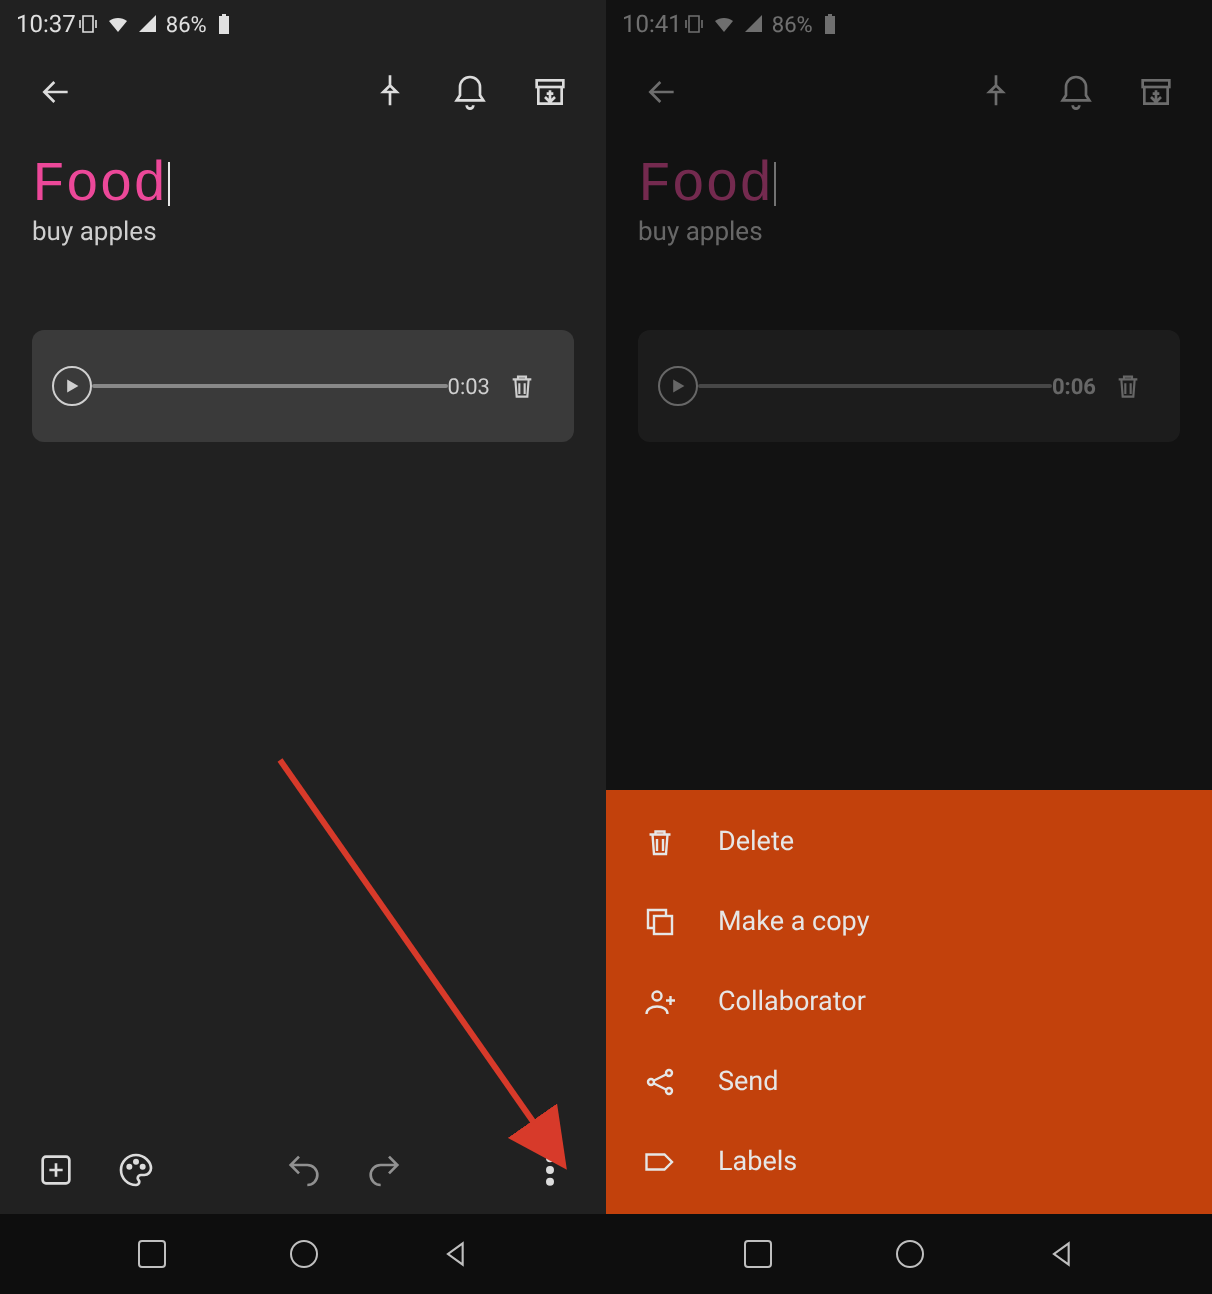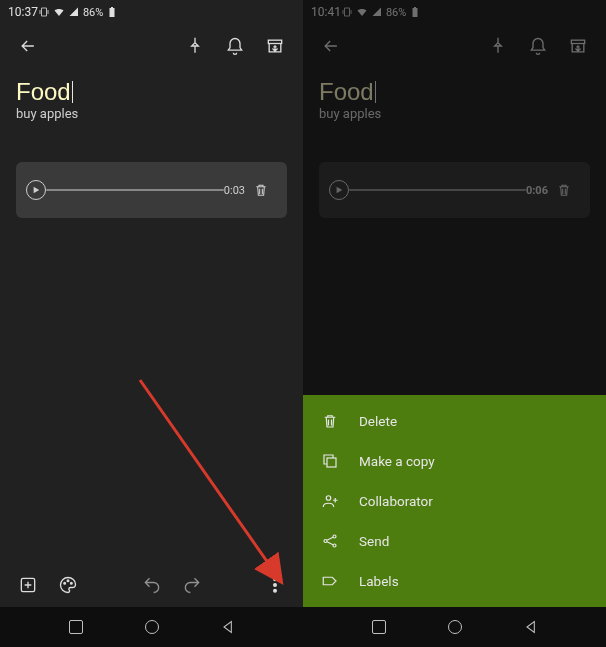--- a/index.html
+++ b/index.html
@@ -53,27 +53,27 @@
   }
   .ico-btn svg { width: 20px; height: 20px; fill: none; stroke: #dcdcdc; stroke-width: 1.6; }
 
   .content {
     padding: 10px 16px 0 16px;
     color: #e6e6e6;
     flex: 1;
     position: relative;
   }
   .title-input {
-    font-size: 24px;
-    color: #fef9c3;
+    font-size: 28px;
+    color: #ec4899;
     background: none; border: none; outline: none;
     width: 100%;
     margin-top: 6px;
     margin-bottom: 8px;
-    font-family: Liberation Sans, sans-serif;
+    font-family: Liberation Mono, monospace;
   }
   .title-wrap { position: relative; display: inline-block; }
   .cursor-line {
     display: inline-block;
     width: 1px; height: 22px;
     background: #e6e6e6;
     vertical-align: -3px;
     margin-left: 1px;
   }
   .body-text {
@@ -130,21 +130,21 @@
   .navbar .nav-shape { width: 14px; height: 14px; }
   .nav-square { border: 1.6px solid #bfbfbf; border-radius: 2px; }
   .nav-circle { border: 1.6px solid #bfbfbf; border-radius: 50%; }
   .nav-tri svg { width: 16px; height: 16px; fill: none; stroke: #bfbfbf; stroke-width: 1.6; }
 
   
   .sheet {
     position: absolute;
     bottom: 40px; 
     left: 0; right: 0;
-    background: #4d7c0f;
+    background: #c2410c;
     color: #e6e6e6;
     padding: 6px 0;
   }
   .sheet-item {
     display: flex;
     align-items: center;
     gap: 20px;
     padding: 11px 18px;
     font-size: 13.5px;
     cursor: pointer;

